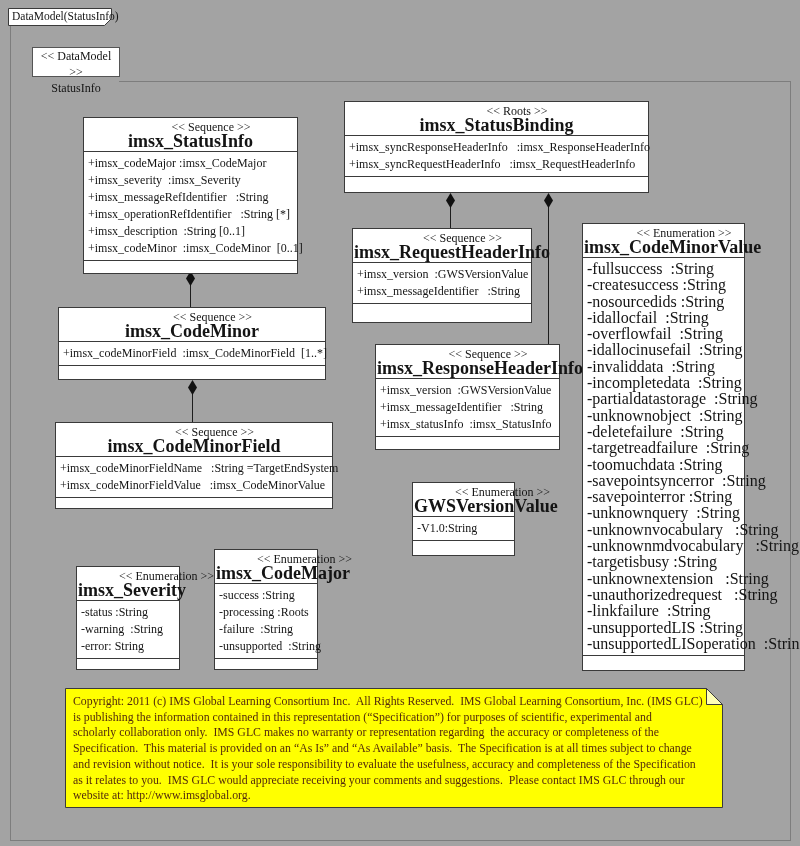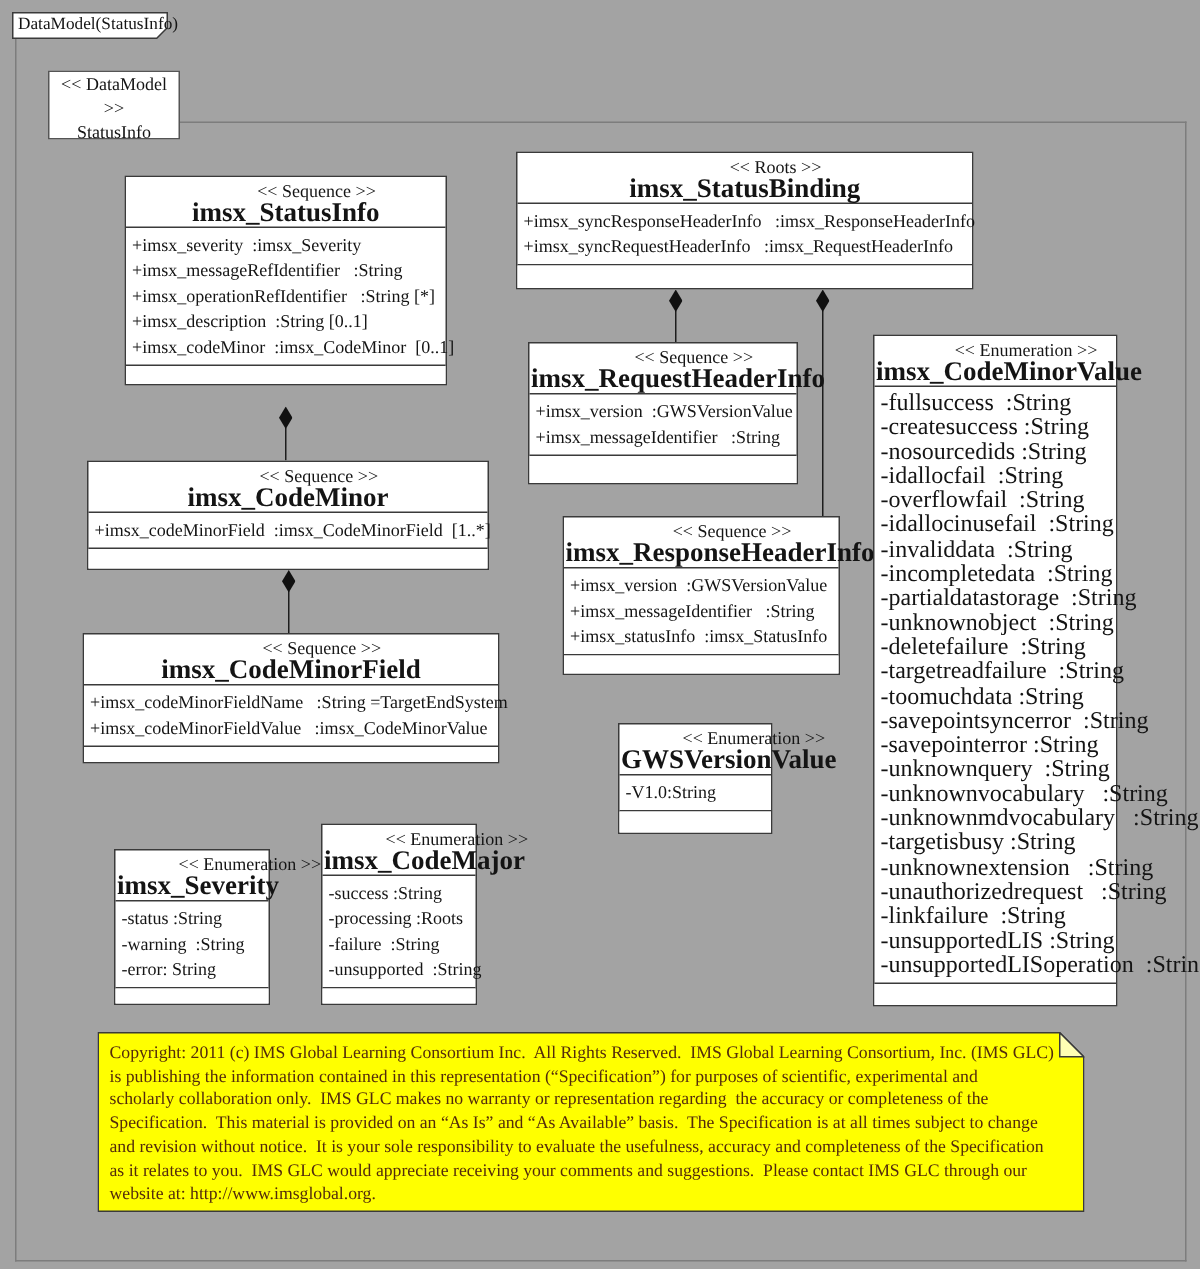--- a/index.html
+++ b/index.html
@@ -9,21 +9,21 @@
     width: 800px; height: 846px;
     background: #a3a3a3;
     font-family: "Liberation Serif", serif;
     color: #141414;
     overflow: hidden;
   }
 
   
   .frame-line { position: absolute; background: #7d7d7d; }
   .frame-head {
-    position: absolute; left: 32px; top: 47px; width: 88px; height: 46px;
+    position: absolute; left: 32px; top: 47px; width: 88px; height: 30px;
     border: 1px solid #555; background: #fff; text-align: center;
     font-size: 12px; line-height: 16px; z-index: 3;
   }
 
   
   .tab { position: absolute; left: 8px; top: 8px; width: 104px; height: 18px; z-index: 3; }
   .tab svg { position: absolute; left: 0; top: 0; }
   .tab-label {
     position: absolute; left: 4px; top: 2px; width: 96px;
     font-size: 11.5px; white-space: nowrap;
@@ -94,20 +94,21 @@
 
   <div class="diamond" style="left:188px; top:380px;"></div>
   <div class="vline" style="left:192px; top:394px; height:28px;"></div>
 
   <div class="uml-class" style="left:83px; top:117px; width:215px;">
     <div class="uml-head">
       <div class="stereo">&lt;&lt; Sequence &gt;&gt;</div>
       <div class="cname">imsx_StatusInfo</div>
     </div>
     <div class="uml-attrs">
+        <div class="attr">+imsx_codeMajor :imsx_CodeMajor</div>
         <div class="attr">+imsx_severity  :imsx_Severity</div>
         <div class="attr">+imsx_messageRefIdentifier   :String</div>
         <div class="attr">+imsx_operationRefIdentifier   :String [*]</div>
         <div class="attr">+imsx_description  :String [0..1]</div>
         <div class="attr">+imsx_codeMinor  :imsx_CodeMinor  [0..1]</div>
       </div>
     <div class="uml-empty" style="height:12px;"></div>
   </div>
 
   <div class="uml-class" style="left:344px; top:101px; width:305px;">

